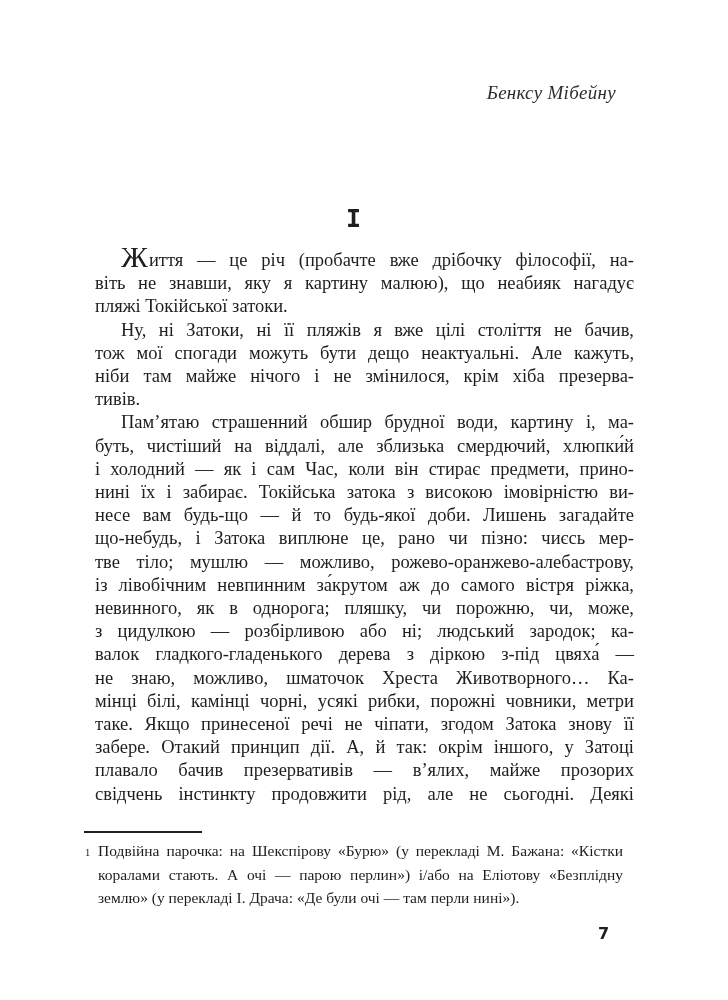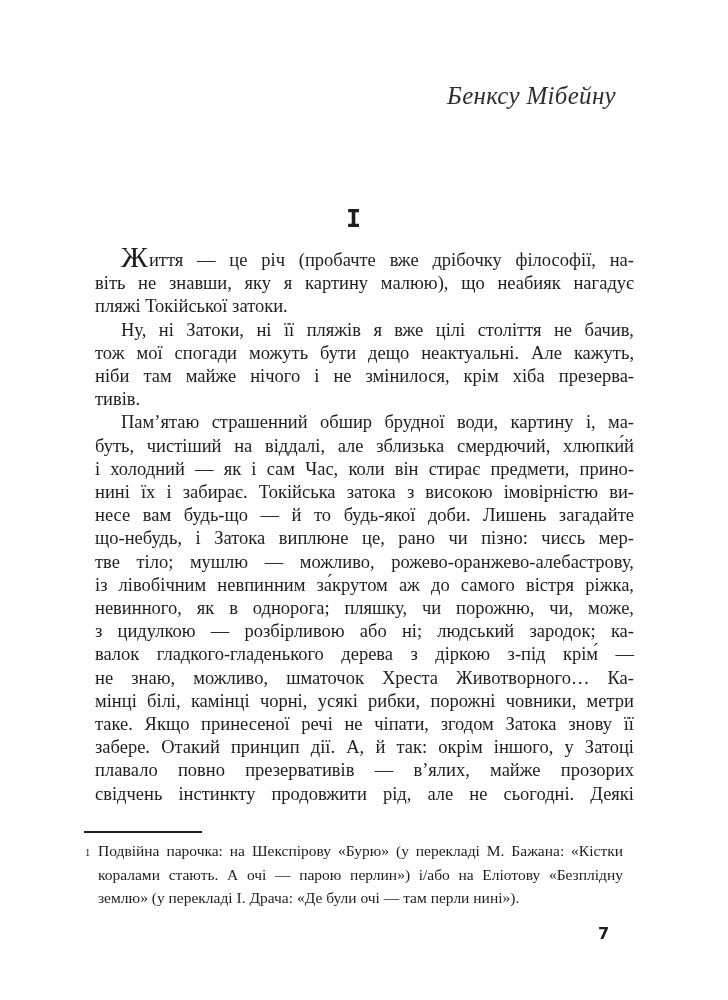--- a/index.html
+++ b/index.html
@@ -10,21 +10,21 @@
     background: #ffffff;
     overflow: hidden;
     font-family: "Liberation Serif", serif;
     color: #1e1e1e;
   }
   .dedication {
     position: absolute;
     top: 82px;
     right: 112px;
     font-style: italic;
-    font-size: 25px;
+    font-size: 19px;
     color: #2e2e2e;
     letter-spacing: 0.3px;
   }
   .chapter {
     position: absolute;
     top: 204px;
     left: 84px;
     width: 539px;
     text-align: center;
     font-family: "DejaVu Sans Mono", monospace;
@@ -103,26 +103,26 @@
       <div class="ln ln-indent">Пам’ятаю страшенний обшир брудної води, картину і, ма-</div>
       <div class="ln ln-just">буть, чистіший на віддалі, але зблизька смердючий, хлюпки́й</div>
       <div class="ln ln-just">і холодний — як і сам Час, коли він стирає предмети, прино-</div>
       <div class="ln ln-just">нині їх і забирає. Токійська затока з високою імовірністю ви-</div>
       <div class="ln ln-just">несе вам будь-що — й то будь-якої доби. Лишень загадайте</div>
       <div class="ln ln-just">що-небудь, і Затока виплюне це, рано чи пізно: чиєсь мер-</div>
       <div class="ln ln-just">тве тіло; мушлю — можливо, рожево-оранжево-алебастрову,</div>
       <div class="ln ln-just">із лівобічним невпинним за́крутом аж до самого вістря ріжка,</div>
       <div class="ln ln-just">невинного, як в однорога; пляшку, чи порожню, чи, може,</div>
       <div class="ln ln-just">з цидулкою — розбірливою або ні; людський зародок; ка-</div>
-      <div class="ln ln-just">валок гладкого-гладенького дерева з діркою з-під крім́ —</div>
+      <div class="ln ln-just">валок гладкого-гладенького дерева з діркою з-під цвяха́ —</div>
       <div class="ln ln-just">не знаю, можливо, шматочок Хреста Животворного… Ка-</div>
       <div class="ln ln-just">мінці білі, камінці чорні, усякі рибки, порожні човники, метри</div>
       <div class="ln ln-just">таке. Якщо принесеної речі не чіпати, згодом Затока знову її</div>
       <div class="ln ln-just">забере. Отакий принцип дії. А, й так: окрім іншого, у Затоці</div>
-      <div class="ln ln-just">плавало повно презервативів — в’ялих, майже прозорих</div>
+      <div class="ln ln-just">плавало бачив презервативів — в’ялих, майже прозорих</div>
       <div class="ln ln-just">свідчень інстинкту продовжити рід, але не сьогодні. Деякі</div>
     </div>
 
   <div class="fnrule"></div>
 
   <div class="footnote">
     <span class="fnmark">1</span>
     <div id="footnote-lines">
         <div class="ln ln-just">Подвійна парочка: на Шекспірову «Бурю» (у перекладі М. Бажана: «Кістки</div>
         <div class="ln ln-just">коралами стають. А очі — парою перлин») і/або на Еліотову «Безплідну</div>

